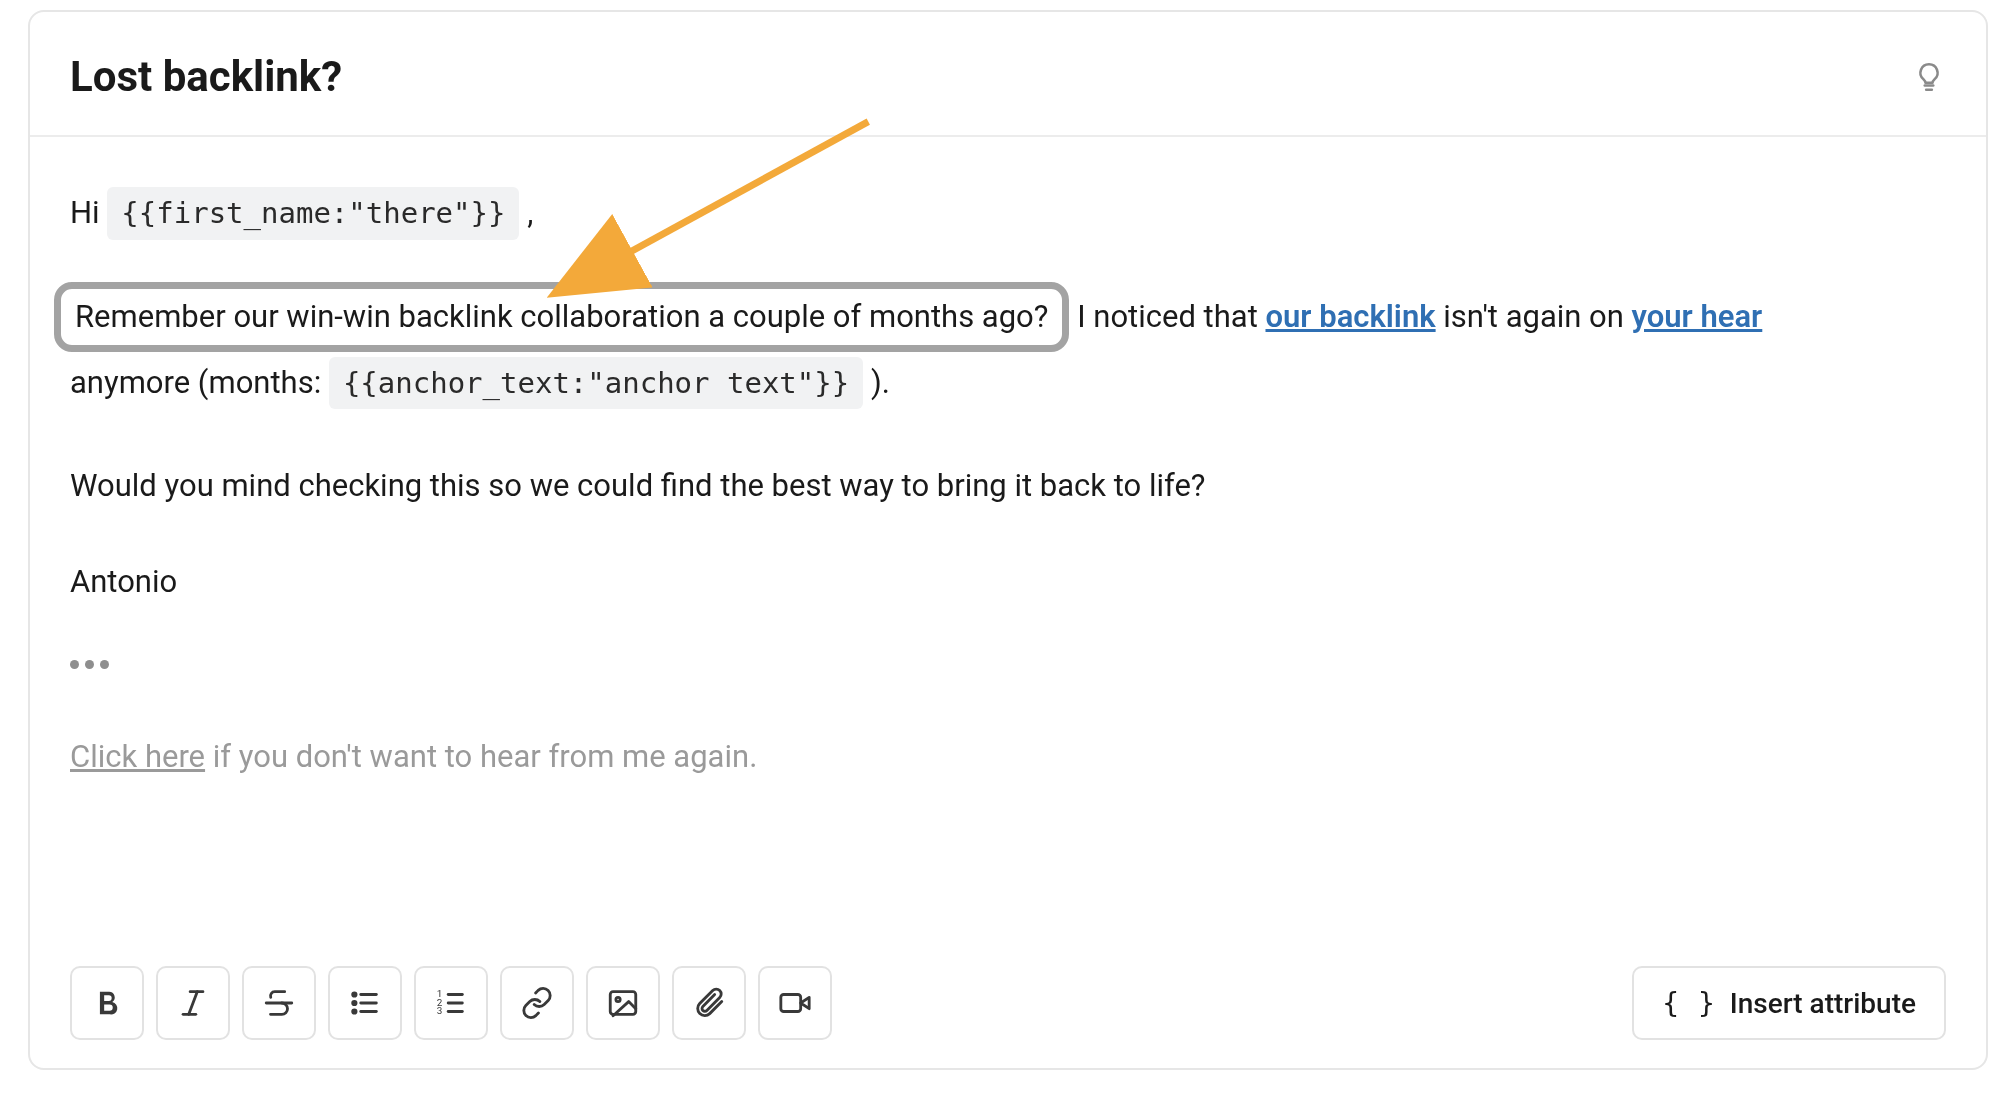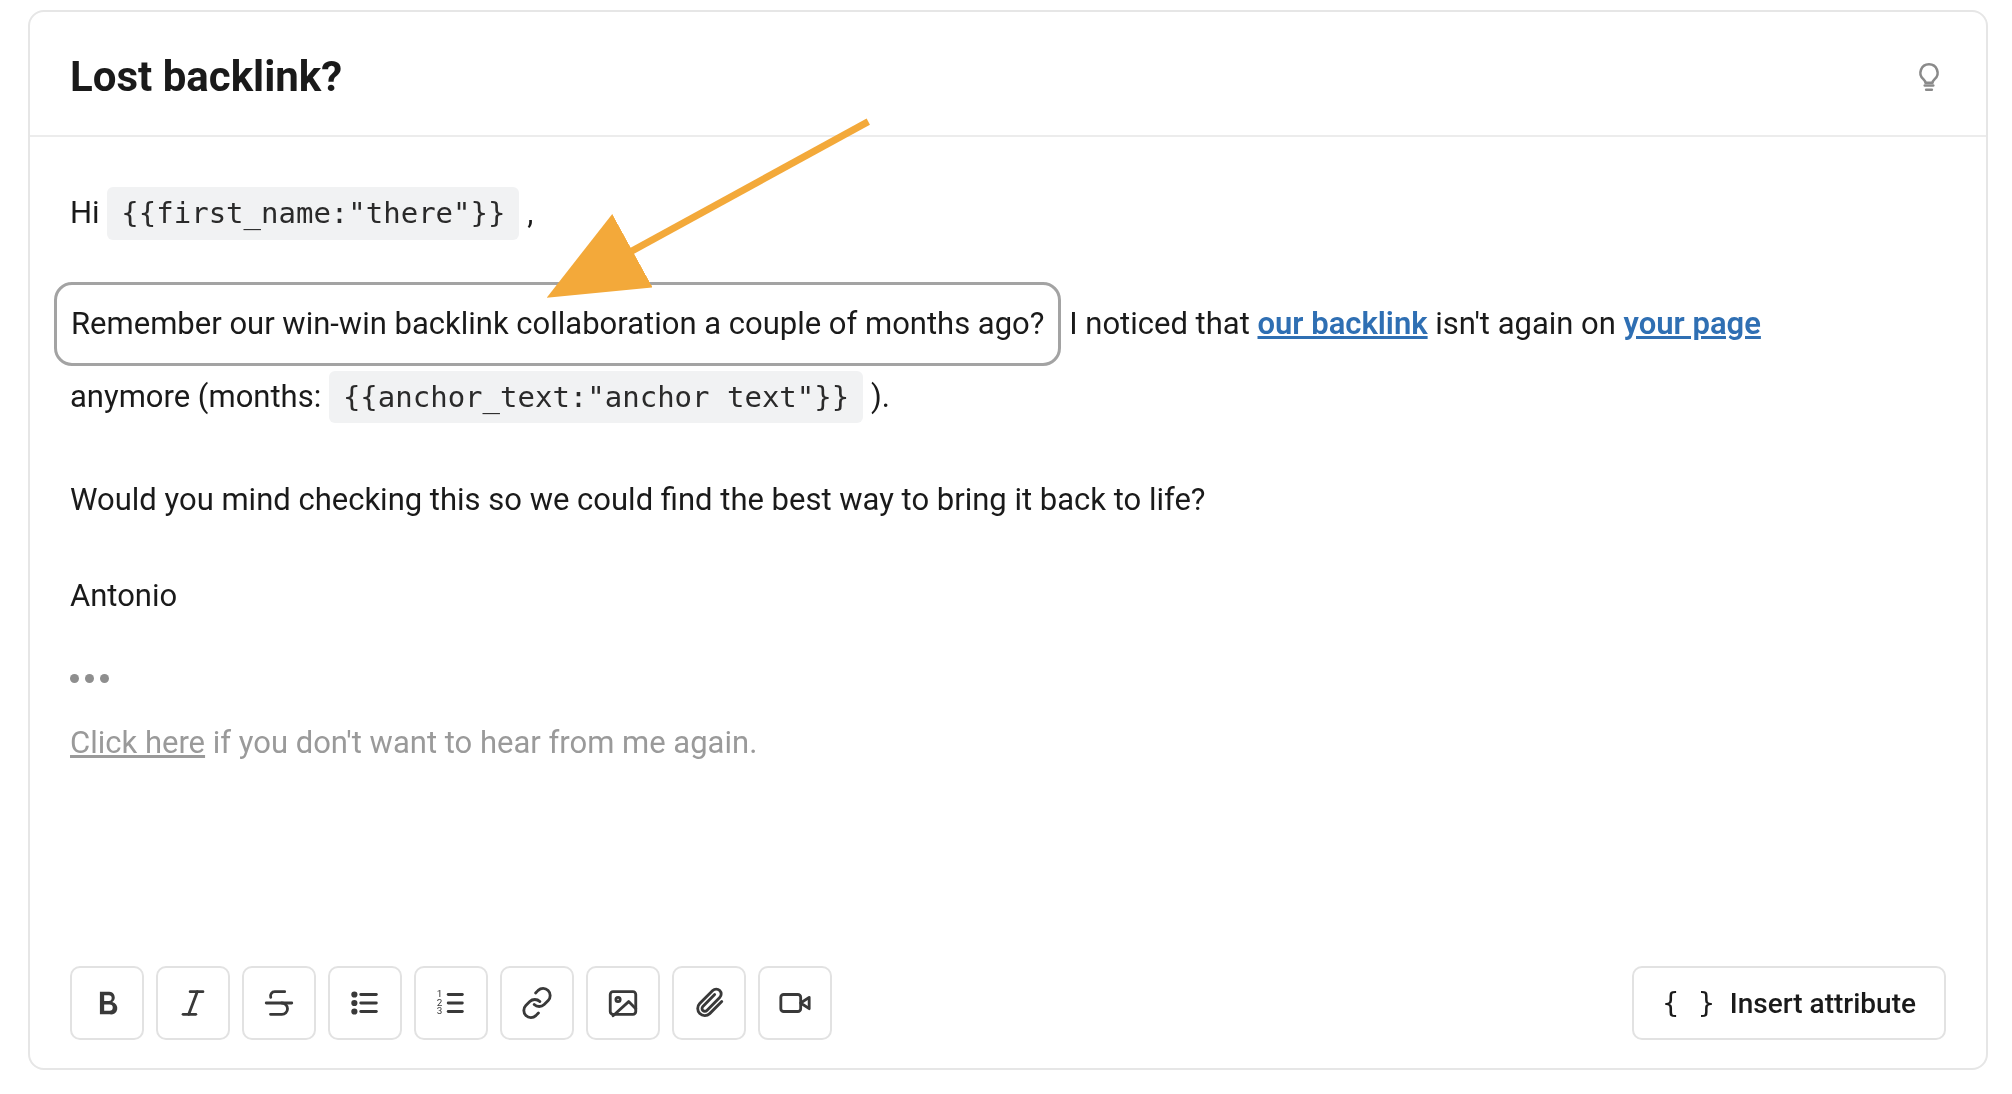--- a/index.html
+++ b/index.html
@@ -62,23 +62,23 @@
     display: inline-block;
     line-height: 1.4;
     vertical-align: baseline;
   }
   .hyperlink {
     color: #2f6fb3;
     text-decoration: underline;
     font-weight: 600;
   }
   .highlight-box {
-    border: 3px solid #a3a3a3;
+    border: 7px solid #a3a3a3;
     border-radius: 18px;
-    padding: 19px 14px;
+    padding: 8px 14px;
     margin-left: -16px;
     display: inline-block;
     line-height: 1.3;
   }
   .link-muted {
     color: #9a9a9a;
     text-decoration: underline;
   }
   .muted {
     color: #9a9a9a;
@@ -140,21 +140,21 @@
   }
   
   .arrow-overlay {
     position: absolute;
     left: 0;
     top: 0;
     width: 100%;
     height: 100%;
     pointer-events: none;
   }
-  .unsub-line { margin-top: 22px; }
+  .unsub-line { margin-top: 50px; }
 </style>
 </head>
 <body>
 
 <div class="editor-card">
 
   <div class="header">
     <div class="subject">Lost backlink?</div>
     <div class="hint-icon">
       <svg viewBox="0 0 24 24" fill="none" stroke="currentColor" stroke-width="1.8" stroke-linecap="round" stroke-linejoin="round">
@@ -167,21 +167,21 @@
 
   <div class="body-area">
 
     <div class="body-line">
       <span>Hi </span>
       <span class="var-chip">{{first_name:"there"}}</span>
       <span> ,</span>
     </div>
 
     <div class="para" style="margin-top:42px; line-height:2.0;">
-      <span class="highlight-box">Remember our win-win backlink collaboration a couple of months ago?</span><span> I noticed that </span><a class="hyperlink">our backlink</a><span> isn't again on </span><a class="hyperlink">your page</a>
+      <span class="highlight-box">Remember our win-win backlink collaboration a couple of months ago?</span><span> I noticed that </span><a class="hyperlink">our backlink</a><span> isn't again on </span><a class="hyperlink">your hear</a>
       <br>
       <span>anymore (months:  </span><span class="var-chip">{{anchor_text:"anchor text"}}</span><span>  ).</span>
     </div>
 
     <div class="para" style="margin-top:48px;">Would you mind checking this so we could find the best way to bring it back to life?</div>
 
     <div class="para" style="margin-top:48px;">
       <div style="margin-top:8px;">Antonio</div>
     </div>
 

